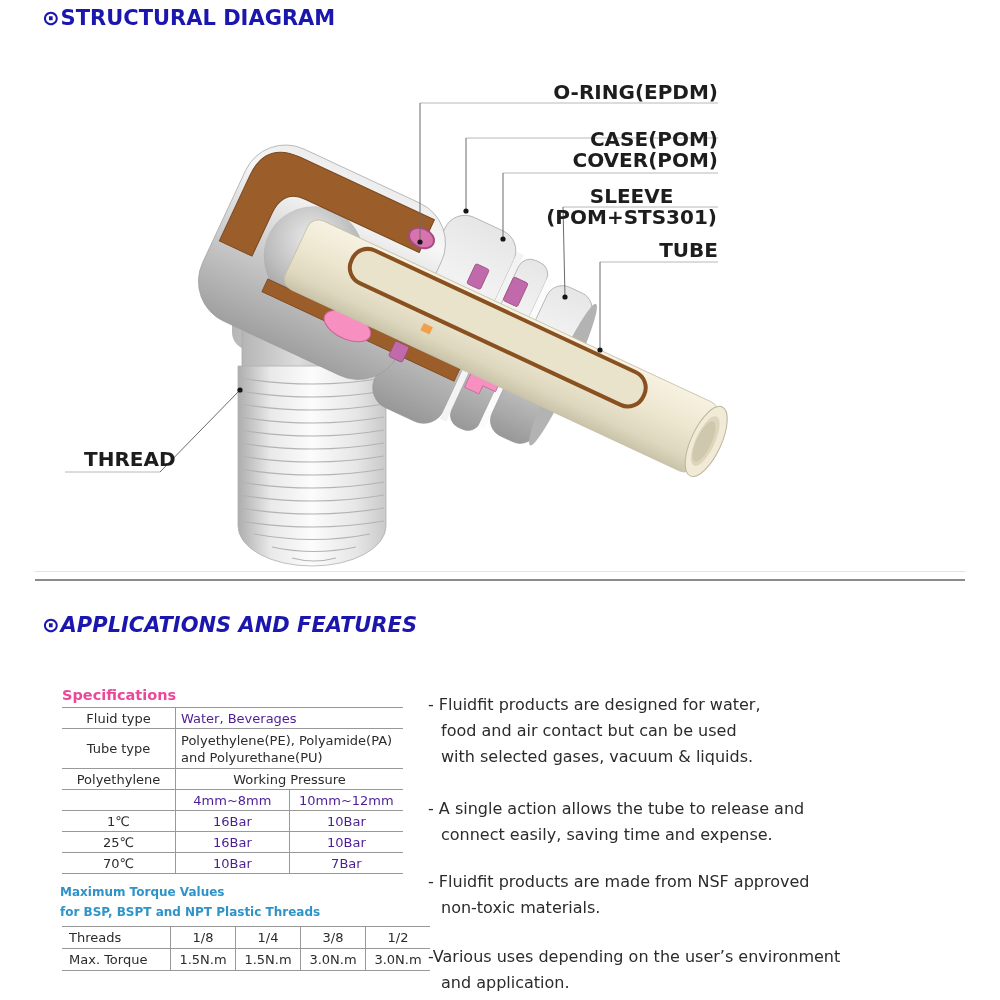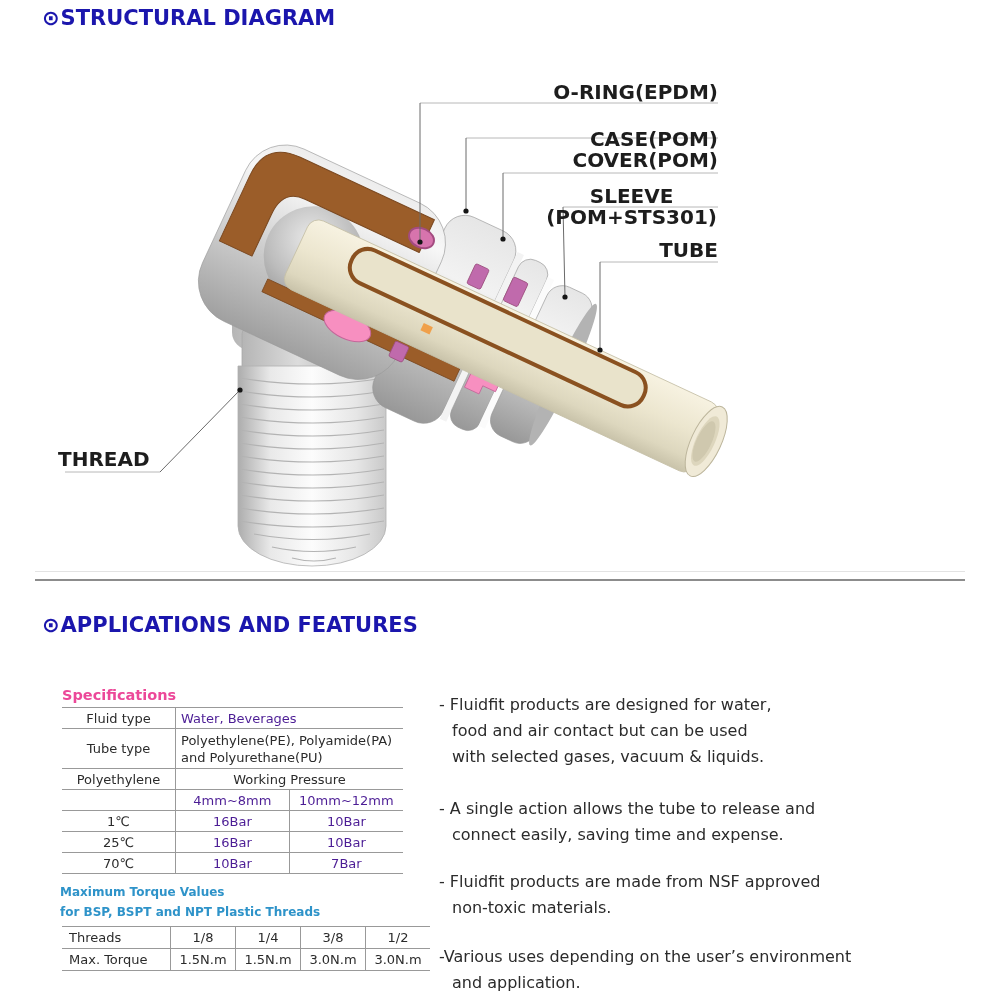--- a/index.html
+++ b/index.html
@@ -31,21 +31,21 @@
   .spec-table .c3{width:126px;}
   .spec-table .val{text-align:left;}
   .spec-table .ctr{text-align:center;}
   .spec-table .tall{height:39px;line-height:17px;}
   .torque-title{position:absolute;left:60px;top:882px;font-size:12px;font-weight:bold;color:#2e93c9;line-height:20px;}
   .torque-table{left:62px;top:926px;width:313px;}
   .torque-table td{height:21px;text-align:center;}
   .torque-table .c1{width:96px;text-align:left;padding-left:7px;}
   .torque-table .cs{width:54px;}
   
-  .feature{position:absolute;left:439px;width:545px;font-size:16px;line-height:26px;color:#2b2b2b;}
+  .feature{position:absolute;left:428px;width:545px;font-size:16px;line-height:26px;color:#2b2b2b;}
   .feature div{padding-left:13px;}
   .feature div:first-child{padding-left:0;}
 </style>
 </head>
 <body>
 
 <div class="page">
 
   <div class="sec-head" style="top:6px;">
     <span class="dot">⊙</span><span>STRUCTURAL DIAGRAM</span>
@@ -174,26 +174,26 @@
   </svg>
 
   <div class="callout right" style="top:82px;">O-RING(EPDM)</div>
   <div class="callout right" style="top:117px;margin-top:12px;">CASE(POM)</div>
   <div class="callout right" style="top:150px;">COVER(POM)</div>
   <div class="callout center" style="top:186px;">
     <div>SLEEVE</div>
     <div>(POM+STS301)</div>
   </div>
   <div class="callout right" style="top:240px;">TUBE</div>
-  <div class="callout" style="left:58px;top:449px;text-align:center;">THREAD</div>
+  <div class="callout" style="left:84px;top:449px;text-align:center;">THREAD</div>
 
   <div class="divider-light"></div>
   <div class="divider-dark"></div>
 
-  <div class="sec-head" style="top:613px;">
+  <div class="sec-head" style="top:613px;font-style:italic;">
     <span class="dot">⊙</span><span>APPLICATIONS AND FEATURES</span>
   </div>
 
   <div class="spec-title">Specifications</div>
   <table class="spec-table">
     <tbody>
         <tr>
       <td class="c1">Fluid type</td>
       <td class="val blue" colspan="2">Water, Beverages</td>
     </tr>

